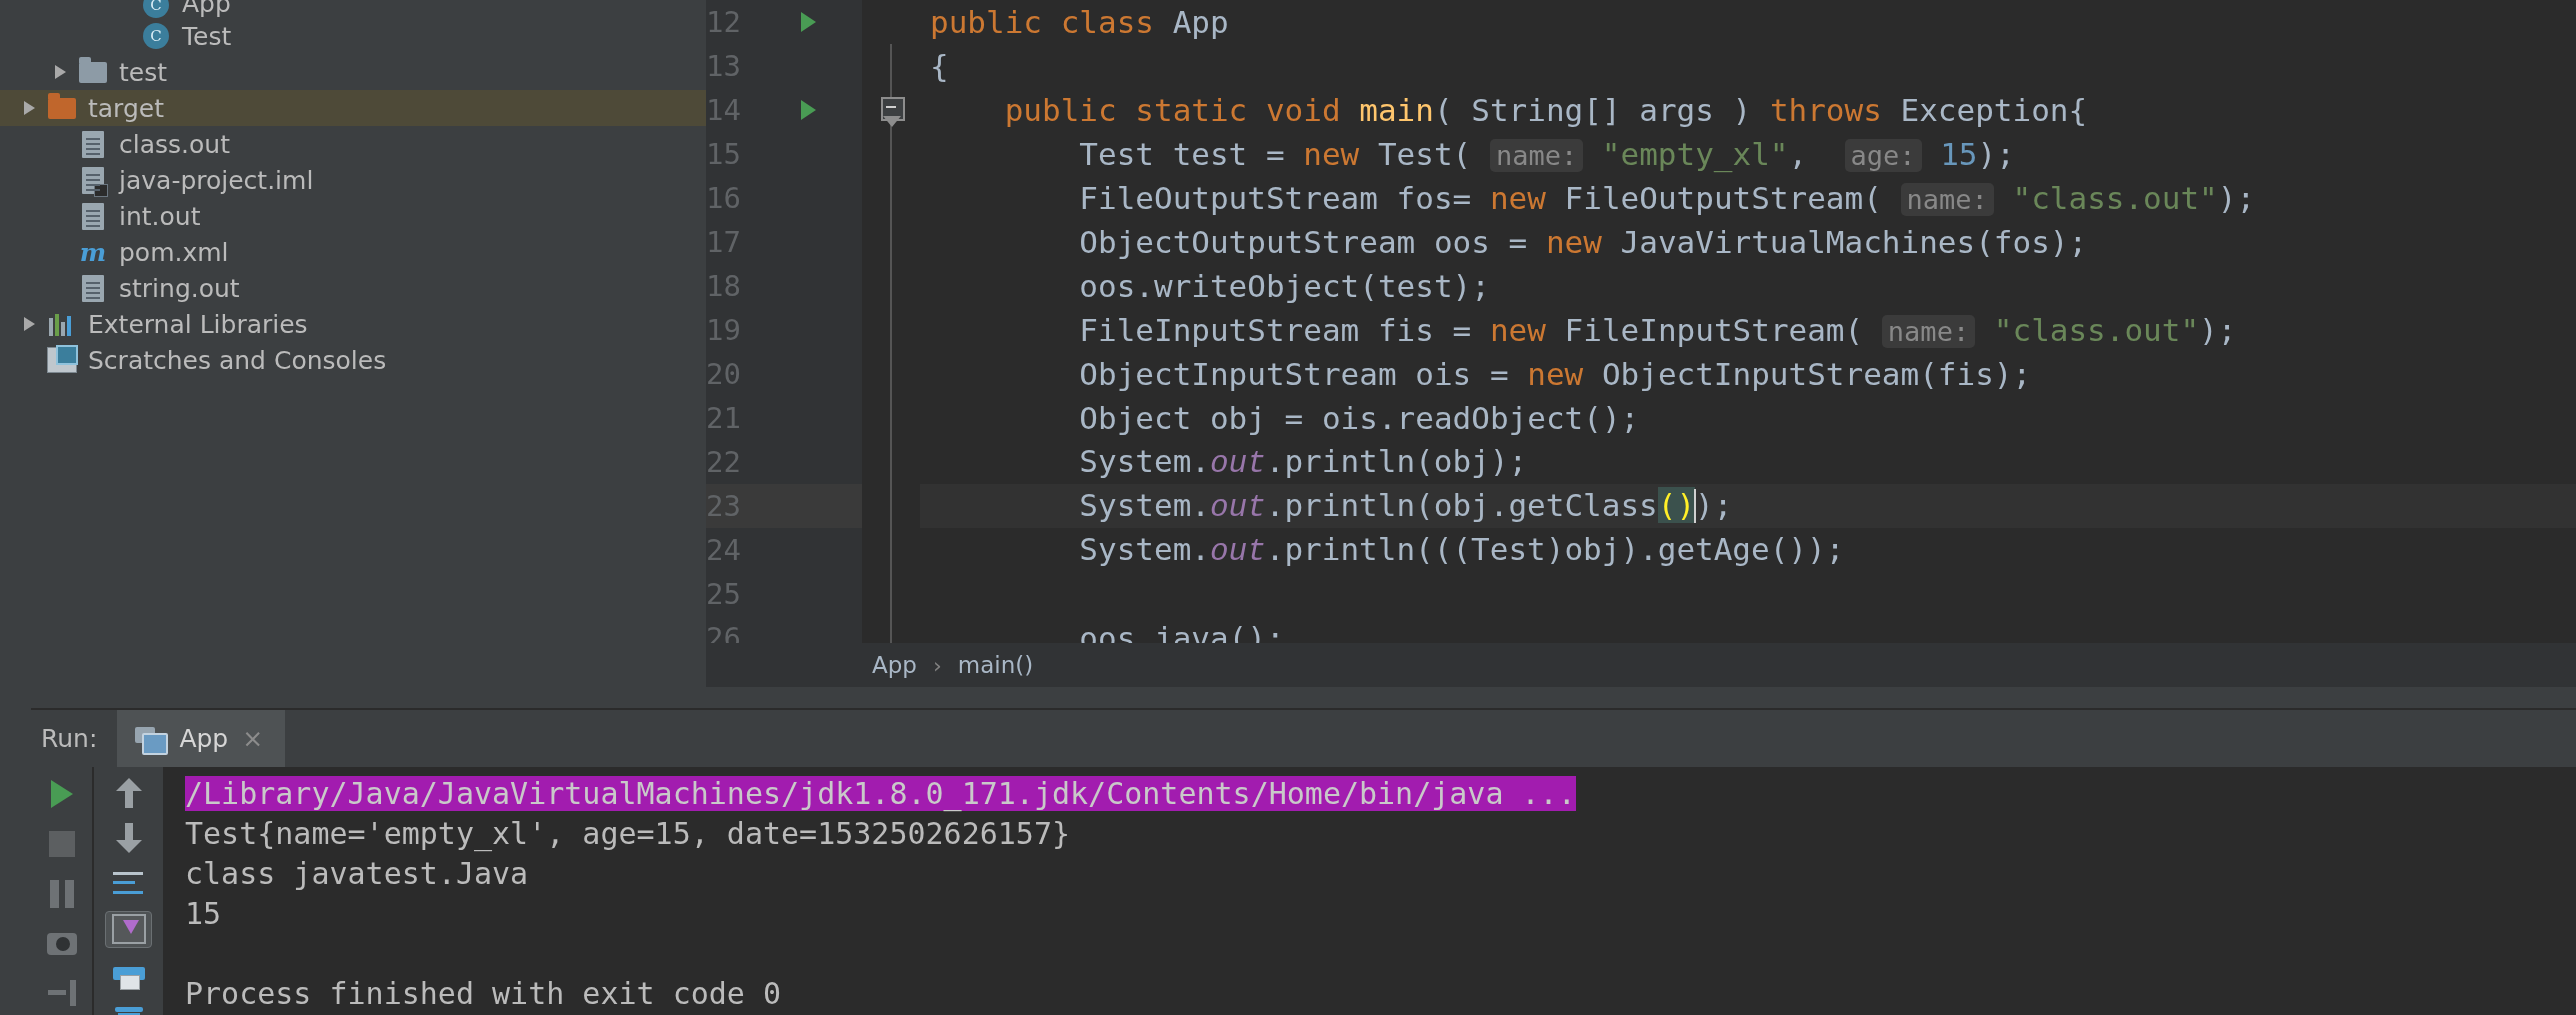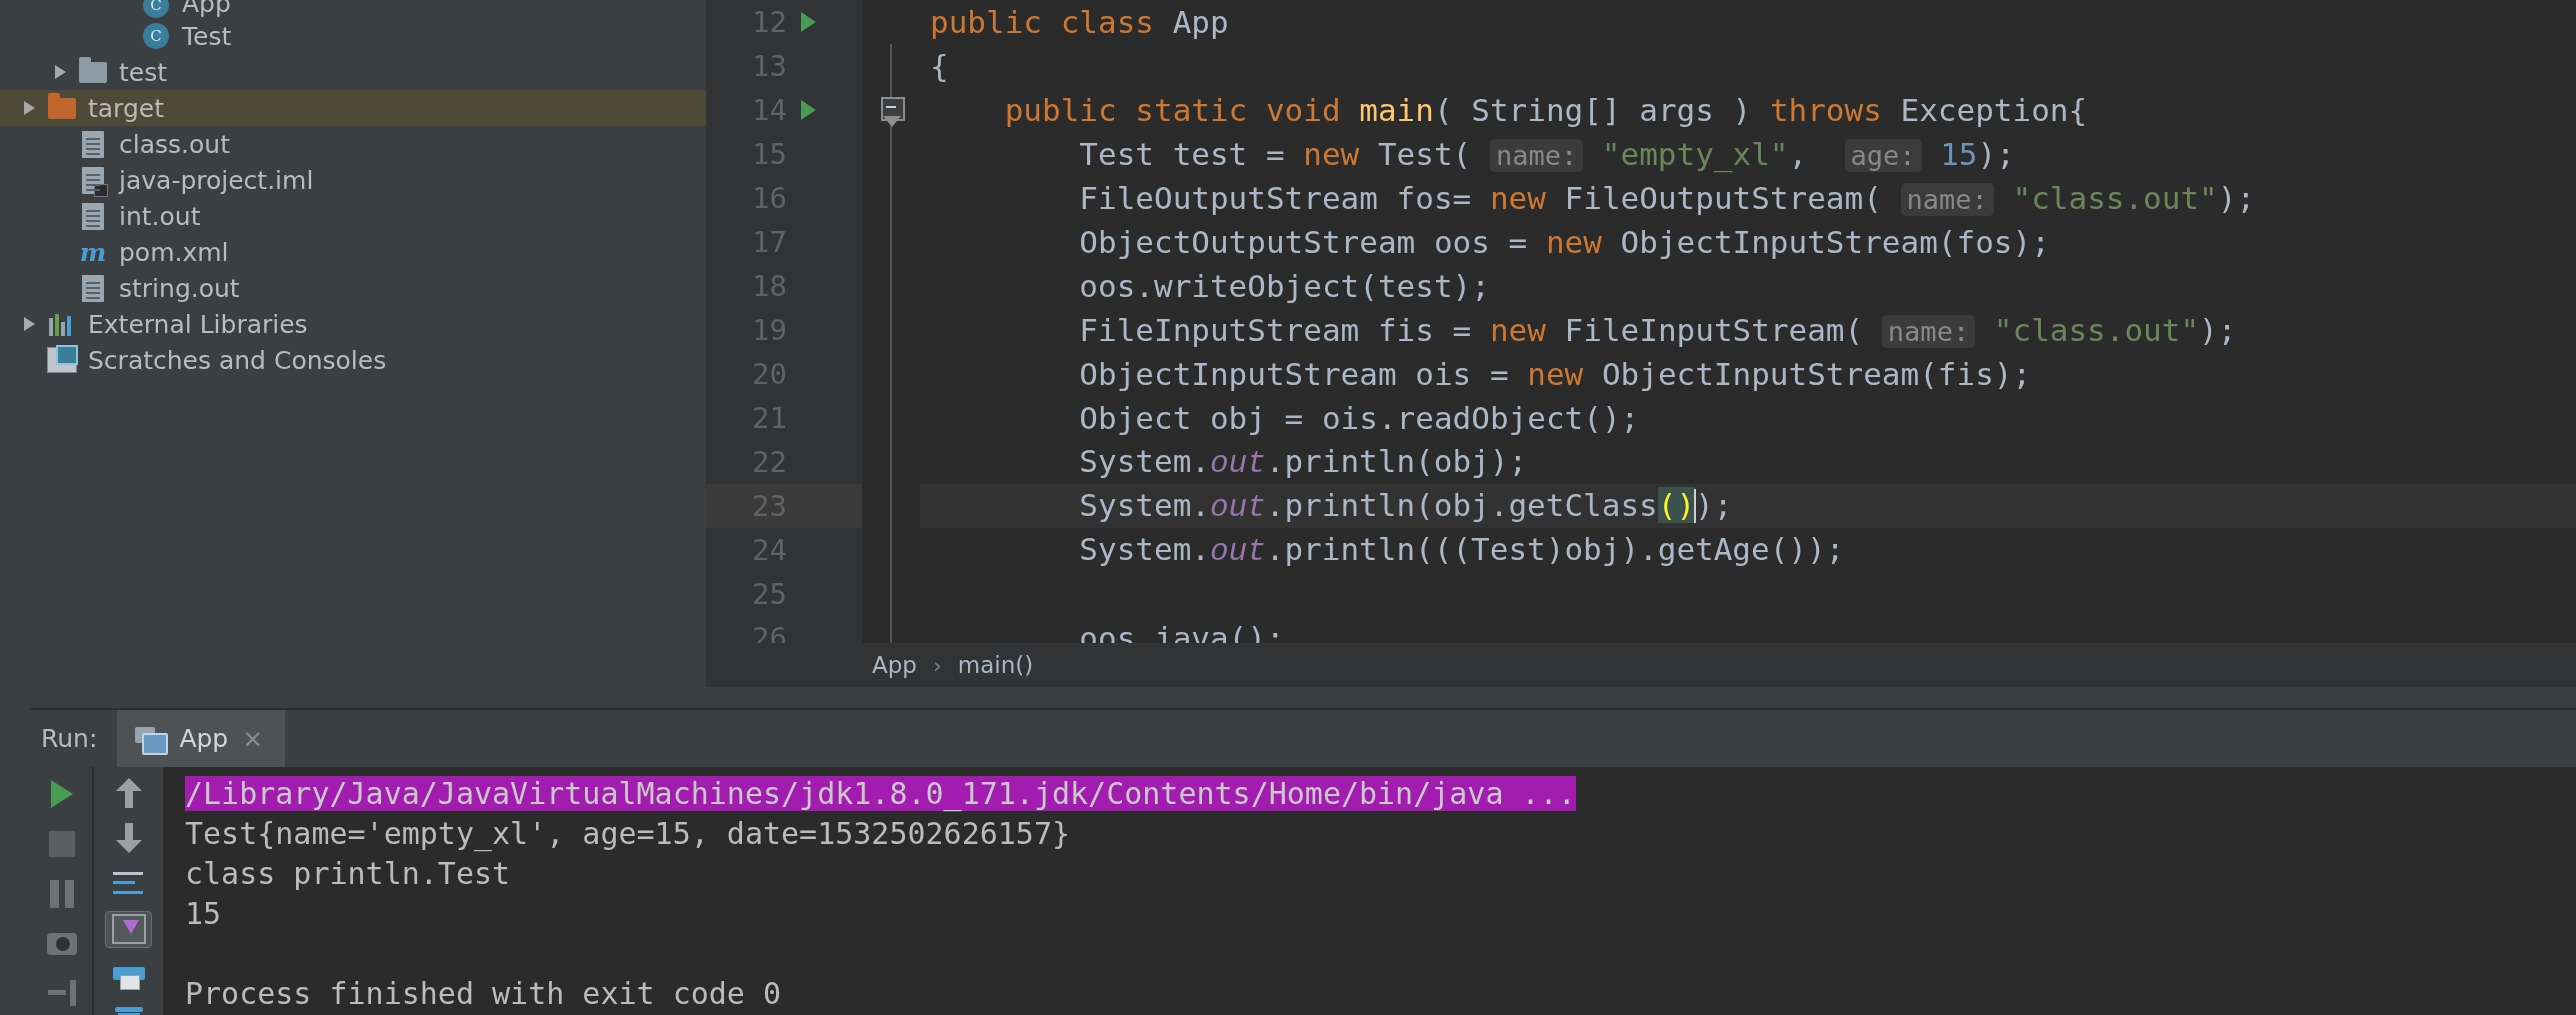--- a/index.html
+++ b/index.html
@@ -118,21 +118,21 @@
   .code-line.caret-line { background: #323232; }
   .gutter {
     flex: 0 0 156px;
     height: 44px;
     background: #313335;
     display: flex; align-items: center;
     position: relative;
   }
   .caret-line .gutter { background: #3a3a3a; }
   .lineno {
-    width: 81px; text-align: right;
+    width: 81px; 
     color: #606366; font-size: 29px;
     font-family: "DejaVu Sans Mono","Liberation Mono",monospace;
   }
   .runmark {
     width: 0; height: 0; margin-left: 14px;
     border-left: 15px solid #499c54;
     border-top: 10px solid transparent;
     border-bottom: 10px solid transparent;
   }
   .runmark.hidden { border: none; }
@@ -455,21 +455,21 @@
     </div>
 
     <div class="editor">
       <div class="code-scroll">
         <div id="code-host">
             <div class="code-line"><div class="gutter"><span class="lineno">12</span><span class="runmark"></span></div><div class="foldcol"></div><div class="code-text"><span class="kw">public class </span><span class="pln">App</span></div></div>
             <div class="code-line"><div class="gutter"><span class="lineno">13</span><span class="runmark hidden"></span></div><div class="foldcol"><div class="foldline"></div></div><div class="code-text"><span class="pln">{</span></div></div>
             <div class="code-line"><div class="gutter"><span class="lineno">14</span><span class="runmark"></span></div><div class="foldcol"><div class="foldline"></div><div class="foldbox"></div><div class="foldtip"></div></div><div class="code-text"><span class="pln">    </span><span class="kw">public static void </span><span class="mth">main</span><span class="pln">( String[] args ) </span><span class="kw">throws </span><span class="pln">Exception{</span></div></div>
             <div class="code-line"><div class="gutter"><span class="lineno">15</span><span class="runmark hidden"></span></div><div class="foldcol"><div class="foldline"></div></div><div class="code-text"><span class="pln">        Test test = </span><span class="kw">new </span><span class="pln">Test( </span><span class="hint">name:</span><span class="str"> "empty_xl"</span><span class="pln">,  </span><span class="hint">age:</span><span class="num"> 15</span><span class="pln">);</span></div></div>
             <div class="code-line"><div class="gutter"><span class="lineno">16</span><span class="runmark hidden"></span></div><div class="foldcol"><div class="foldline"></div></div><div class="code-text"><span class="pln">        FileOutputStream fos= </span><span class="kw">new </span><span class="pln">FileOutputStream( </span><span class="hint">name:</span><span class="str"> "class.out"</span><span class="pln">);</span></div></div>
-            <div class="code-line"><div class="gutter"><span class="lineno">17</span><span class="runmark hidden"></span></div><div class="foldcol"><div class="foldline"></div></div><div class="code-text"><span class="pln">        ObjectOutputStream oos = </span><span class="kw">new </span><span class="pln">ObjectInputStream(fos);</span></div></div>
+            <div class="code-line"><div class="gutter"><span class="lineno">17</span><span class="runmark hidden"></span></div><div class="foldcol"><div class="foldline"></div></div><div class="code-text"><span class="pln">        ObjectOutputStream oos = </span><span class="kw">new </span><span class="pln">JavaVirtualMachines(fos);</span></div></div>
             <div class="code-line"><div class="gutter"><span class="lineno">18</span><span class="runmark hidden"></span></div><div class="foldcol"><div class="foldline"></div></div><div class="code-text"><span class="pln">        oos.writeObject(test);</span></div></div>
             <div class="code-line"><div class="gutter"><span class="lineno">19</span><span class="runmark hidden"></span></div><div class="foldcol"><div class="foldline"></div></div><div class="code-text"><span class="pln">        FileInputStream fis = </span><span class="kw">new </span><span class="pln">FileInputStream( </span><span class="hint">name:</span><span class="str"> "class.out"</span><span class="pln">);</span></div></div>
             <div class="code-line"><div class="gutter"><span class="lineno">20</span><span class="runmark hidden"></span></div><div class="foldcol"><div class="foldline"></div></div><div class="code-text"><span class="pln">        ObjectInputStream ois = </span><span class="kw">new </span><span class="pln">ObjectInputStream(fis);</span></div></div>
             <div class="code-line"><div class="gutter"><span class="lineno">21</span><span class="runmark hidden"></span></div><div class="foldcol"><div class="foldline"></div></div><div class="code-text"><span class="pln">        Object obj = ois.readObject();</span></div></div>
             <div class="code-line"><div class="gutter"><span class="lineno">22</span><span class="runmark hidden"></span></div><div class="foldcol"><div class="foldline"></div></div><div class="code-text"><span class="pln">        System.</span><span class="sfld">out</span><span class="pln">.println(obj);</span></div></div>
             <div class="code-line caret-line"><div class="gutter"><span class="lineno">23</span><span class="runmark hidden"></span></div><div class="foldcol"><div class="foldline"></div></div><div class="code-text"><span class="pln">        System.</span><span class="sfld">out</span><span class="pln">.println(obj.getClass</span><span class="brk-hl">()</span><span class="caret"></span><span class="pln">);</span></div></div>
             <div class="code-line"><div class="gutter"><span class="lineno">24</span><span class="runmark hidden"></span></div><div class="foldcol"><div class="foldline"></div></div><div class="code-text"><span class="pln">        System.</span><span class="sfld">out</span><span class="pln">.println(((Test)obj).getAge());</span></div></div>
             <div class="code-line"><div class="gutter"><span class="lineno">25</span><span class="runmark hidden"></span></div><div class="foldcol"><div class="foldline"></div></div><div class="code-text"></div></div>
             <div class="code-line"><div class="gutter"><span class="lineno">26</span><span class="runmark hidden"></span></div><div class="foldcol"><div class="foldline"></div></div><div class="code-text"><span class="pln">        oos.java();</span></div></div>
           </div>
@@ -538,21 +538,21 @@
         </div>
         <div class="tbtn">
           <span class="ico-trash"></span>
         </div>
       </div>
 
       <div class="console">
         <div id="console-host">
             <div class="cline cmd"><span>/Library/Java/JavaVirtualMachines/jdk1.8.0_171.jdk/Contents/Home/bin/java ...</span></div>
             <div class="cline"><span>Test{name='empty_xl', age=15, date=1532502626157}</span></div>
-            <div class="cline"><span>class println.Test</span></div>
+            <div class="cline"><span>class javatest.Java</span></div>
             <div class="cline"><span>15</span></div>
             <div class="cline"><span></span></div>
             <div class="cline"><span>Process finished with exit code 0</span></div>
           </div>
       </div>
     </div>
     <div class="scroll-bottom"></div>
   </div>
 </div>
 

